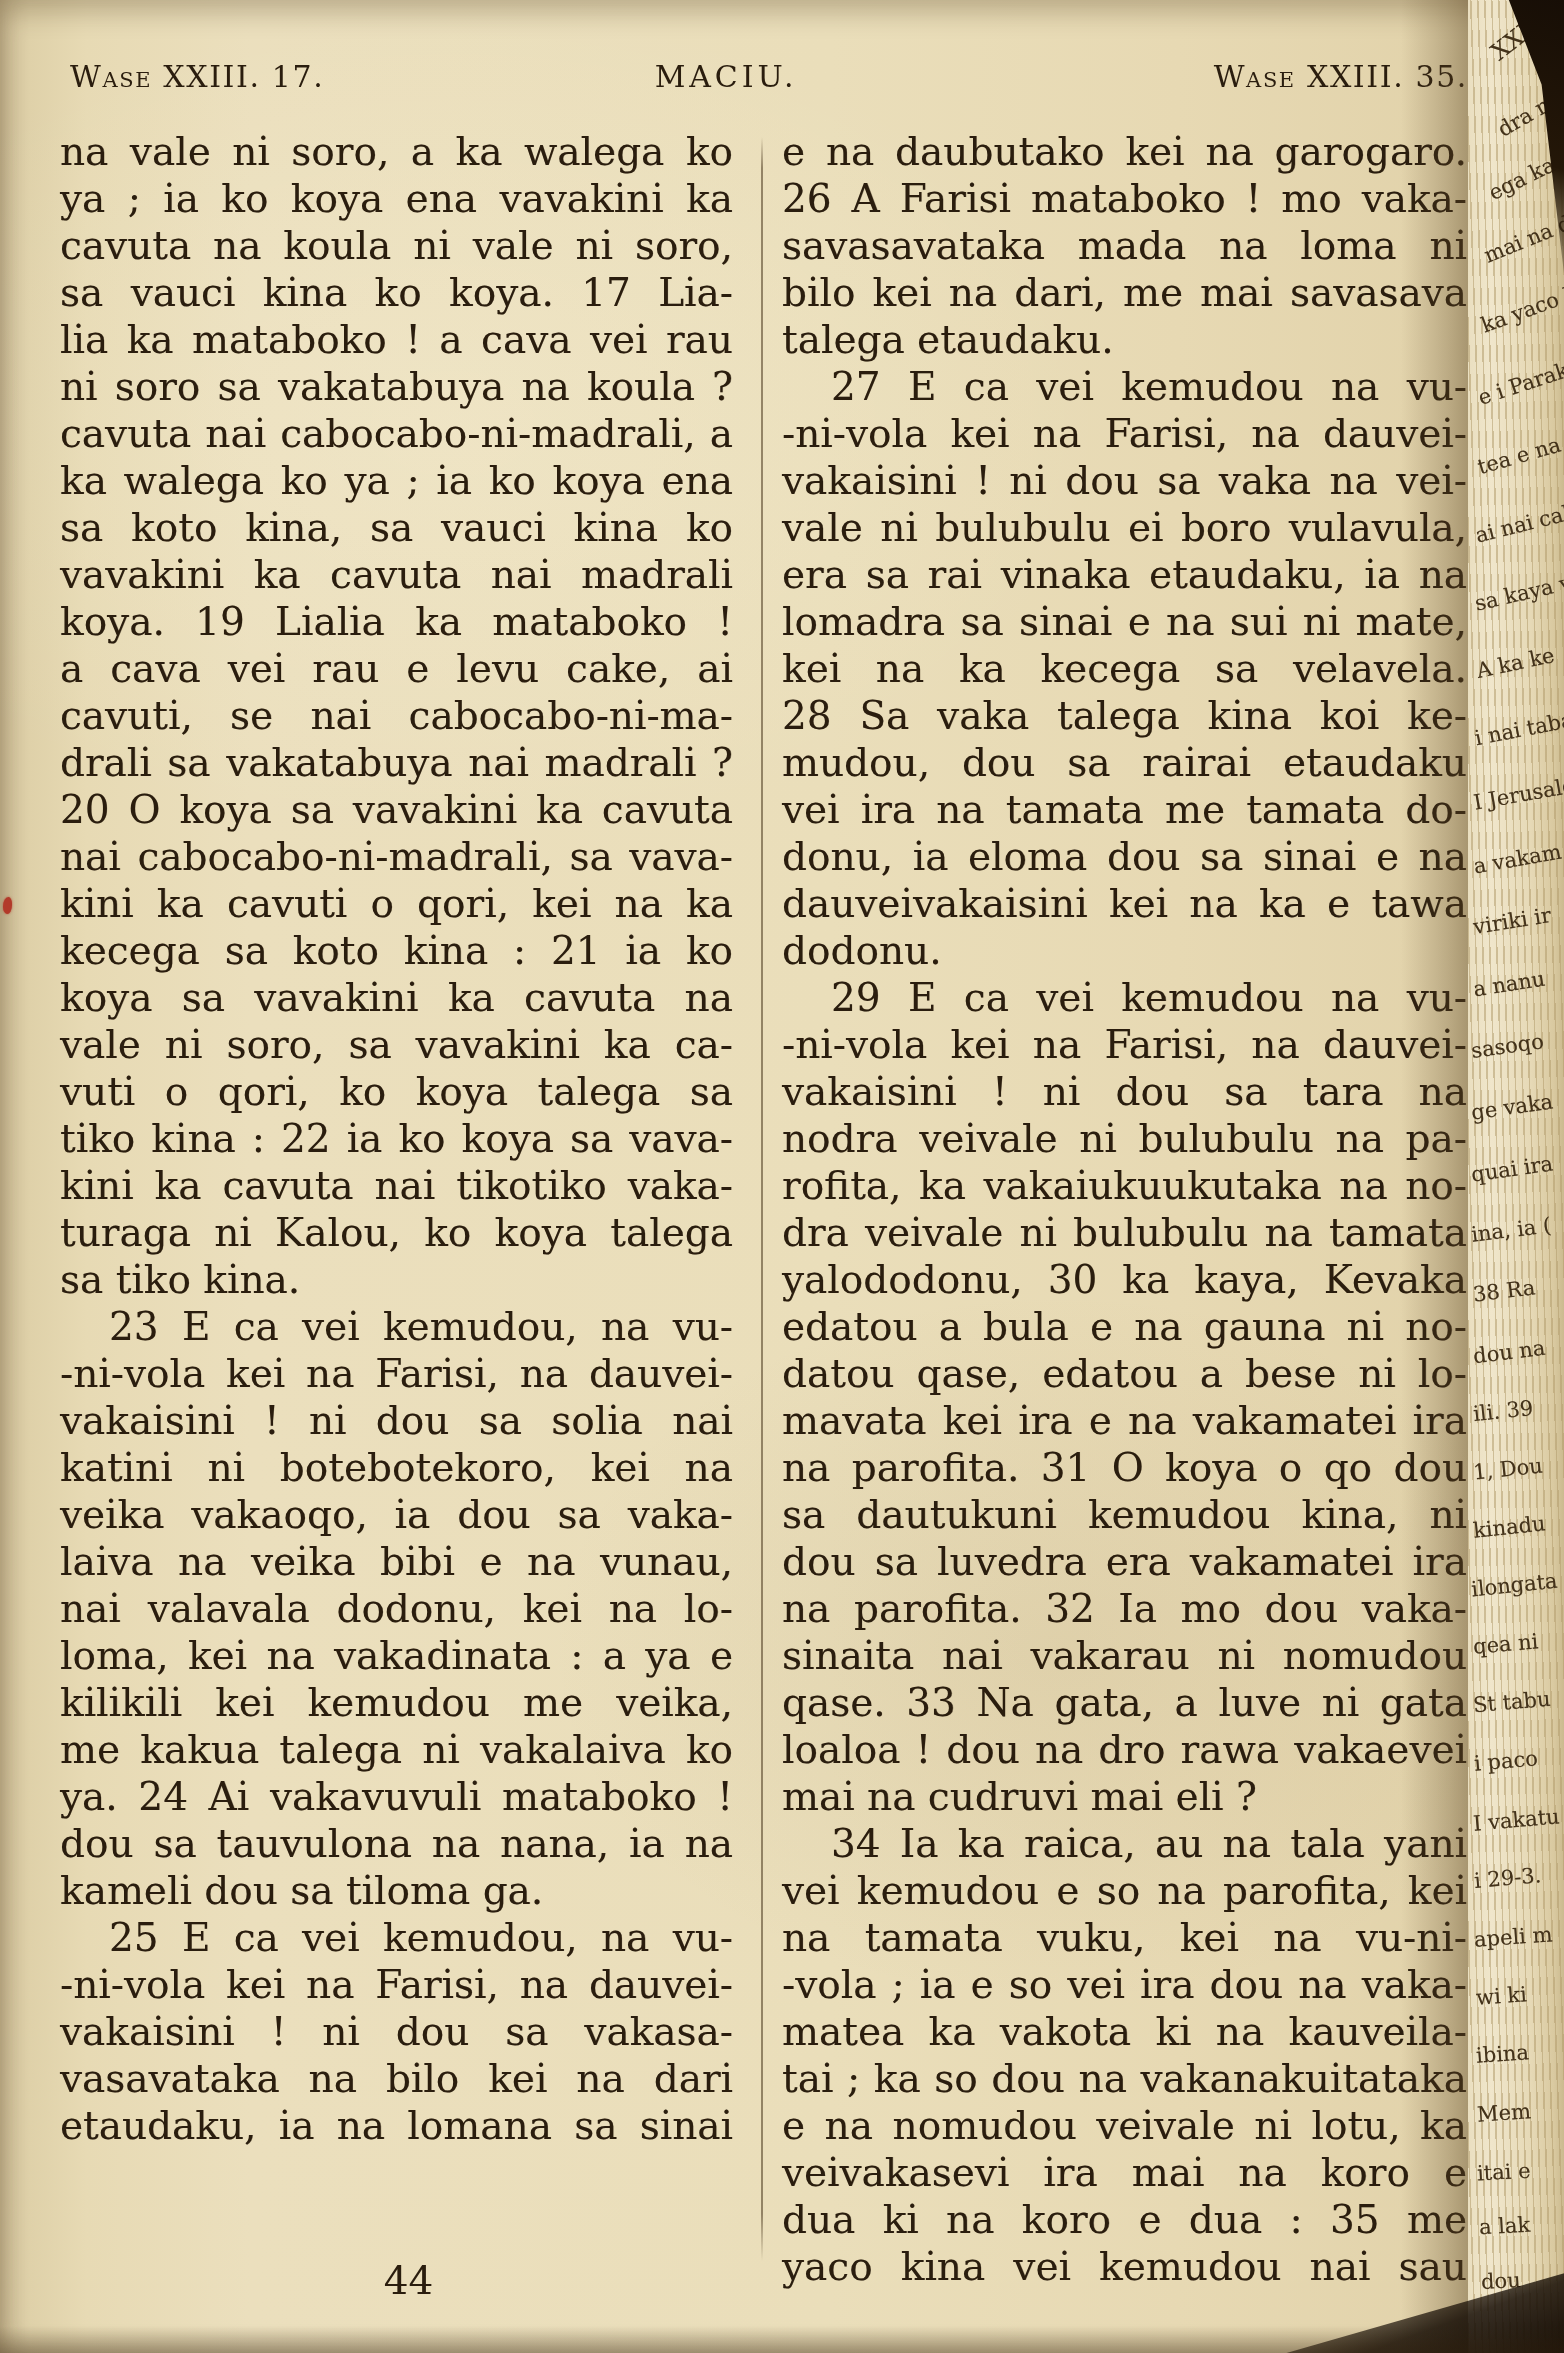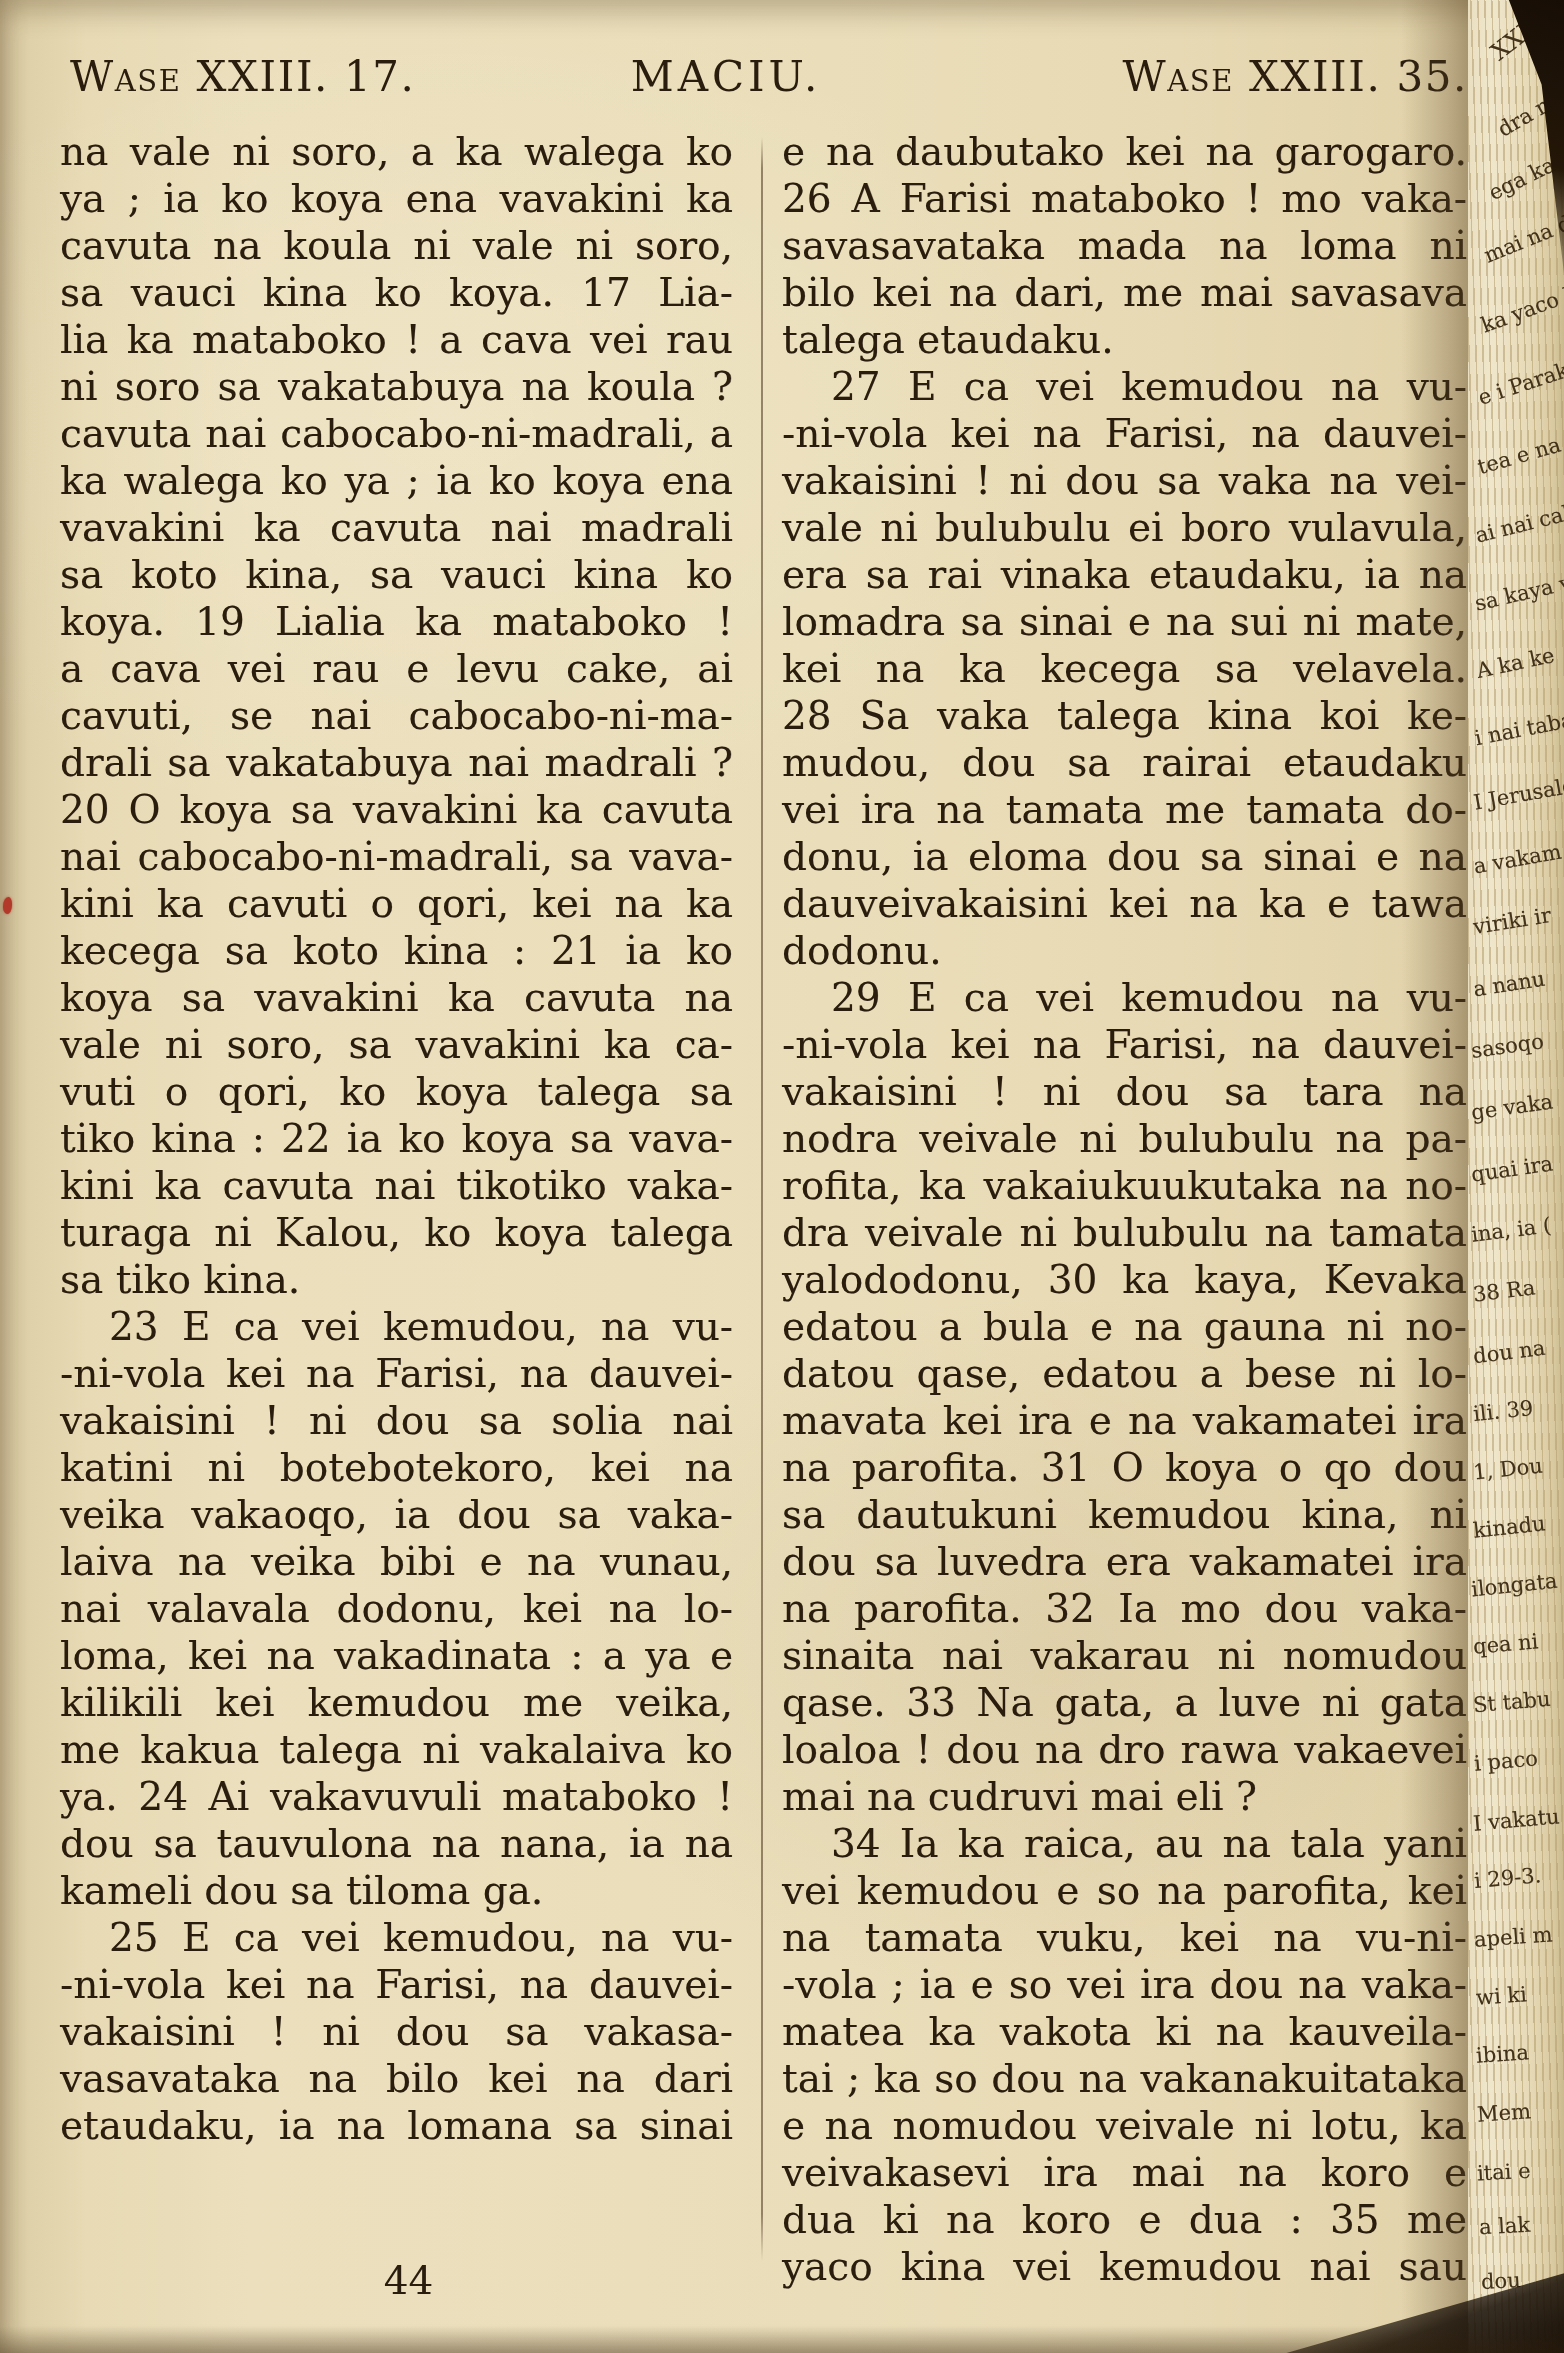--- a/index.html
+++ b/index.html
@@ -21,21 +21,21 @@
     background:
       radial-gradient(1095px 704px at 30% 18%, rgba(255,250,230,0.20), rgba(0,0,0,0) 60%),
       radial-gradient(782px 548px at 70% 70%, rgba(140,115,70,0.10), rgba(0,0,0,0) 65%),
       linear-gradient(90deg,#cdbd97 0,#dfd1a9 30px,#e7dab4 86px,#ebdfbd 250px,#eadeba 55%,#e7d9b3 78%,#e2d3ab 95%,#dccda3 100%);
     box-shadow:inset 0 14px 23.5px rgba(70,50,20,0.25), inset 0 -11px 20.3px rgba(70,50,20,0.18);
     color:#2a1d0e;
   }
   
   .header{
     position:absolute;left:70px;top:49px;width:1398px;height:55px;
-    font-size:42px;line-height:55px;
+    font-size:30px;line-height:55px;
   }
   .header .h-left{position:absolute;left:0;top:0;font-variant:small-caps;letter-spacing:1.6px;}
   .header .h-center{position:absolute;left:0;right:86px;top:0;text-align:center;letter-spacing:3.9px;}
   .header .h-right{position:absolute;right:0;top:0;font-variant:small-caps;letter-spacing:1.6px;}
   
   .column{
     position:absolute;top:128px;
     font-size:39px;line-height:47px;
     letter-spacing:0px;
     text-shadow:0.3px 0.3px 0.5px rgba(42,29,14,0.35);
@@ -108,22 +108,22 @@
 
   <div class="column col-left">
       <div class="line">na vale ni soro, a ka walega ko</div>
       <div class="line">ya ; ia ko koya ena vavakini ka</div>
       <div class="line">cavuta na koula ni vale ni soro,</div>
       <div class="line">sa vauci kina ko koya.  17 Lia-</div>
       <div class="line">lia ka mataboko !  a cava vei rau</div>
       <div class="line">ni soro sa vakatabuya na koula ?</div>
       <div class="line">cavuta nai cabocabo-ni-madrali, a</div>
       <div class="line">ka walega ko ya ; ia ko koya ena</div>
+      <div class="line">sa koto kina, sa vauci kina ko</div>
       <div class="line">vavakini ka cavuta nai madrali</div>
-      <div class="line">sa koto kina, sa vauci kina ko</div>
       <div class="line">koya.  19 Lialia ka mataboko !</div>
       <div class="line">a cava vei rau e levu cake, ai</div>
       <div class="line">cavuti, se nai cabocabo-ni-ma-</div>
       <div class="line">drali sa vakatabuya nai madrali ?</div>
       <div class="line">20 O koya sa vavakini ka cavuta</div>
       <div class="line">nai cabocabo-ni-madrali, sa vava-</div>
       <div class="line">kini ka cavuti o qori, kei na ka</div>
       <div class="line">kecega sa koto kina :  21 ia ko</div>
       <div class="line">koya sa vavakini ka cavuta na</div>
       <div class="line">vale ni soro, sa vavakini ka ca-</div>

